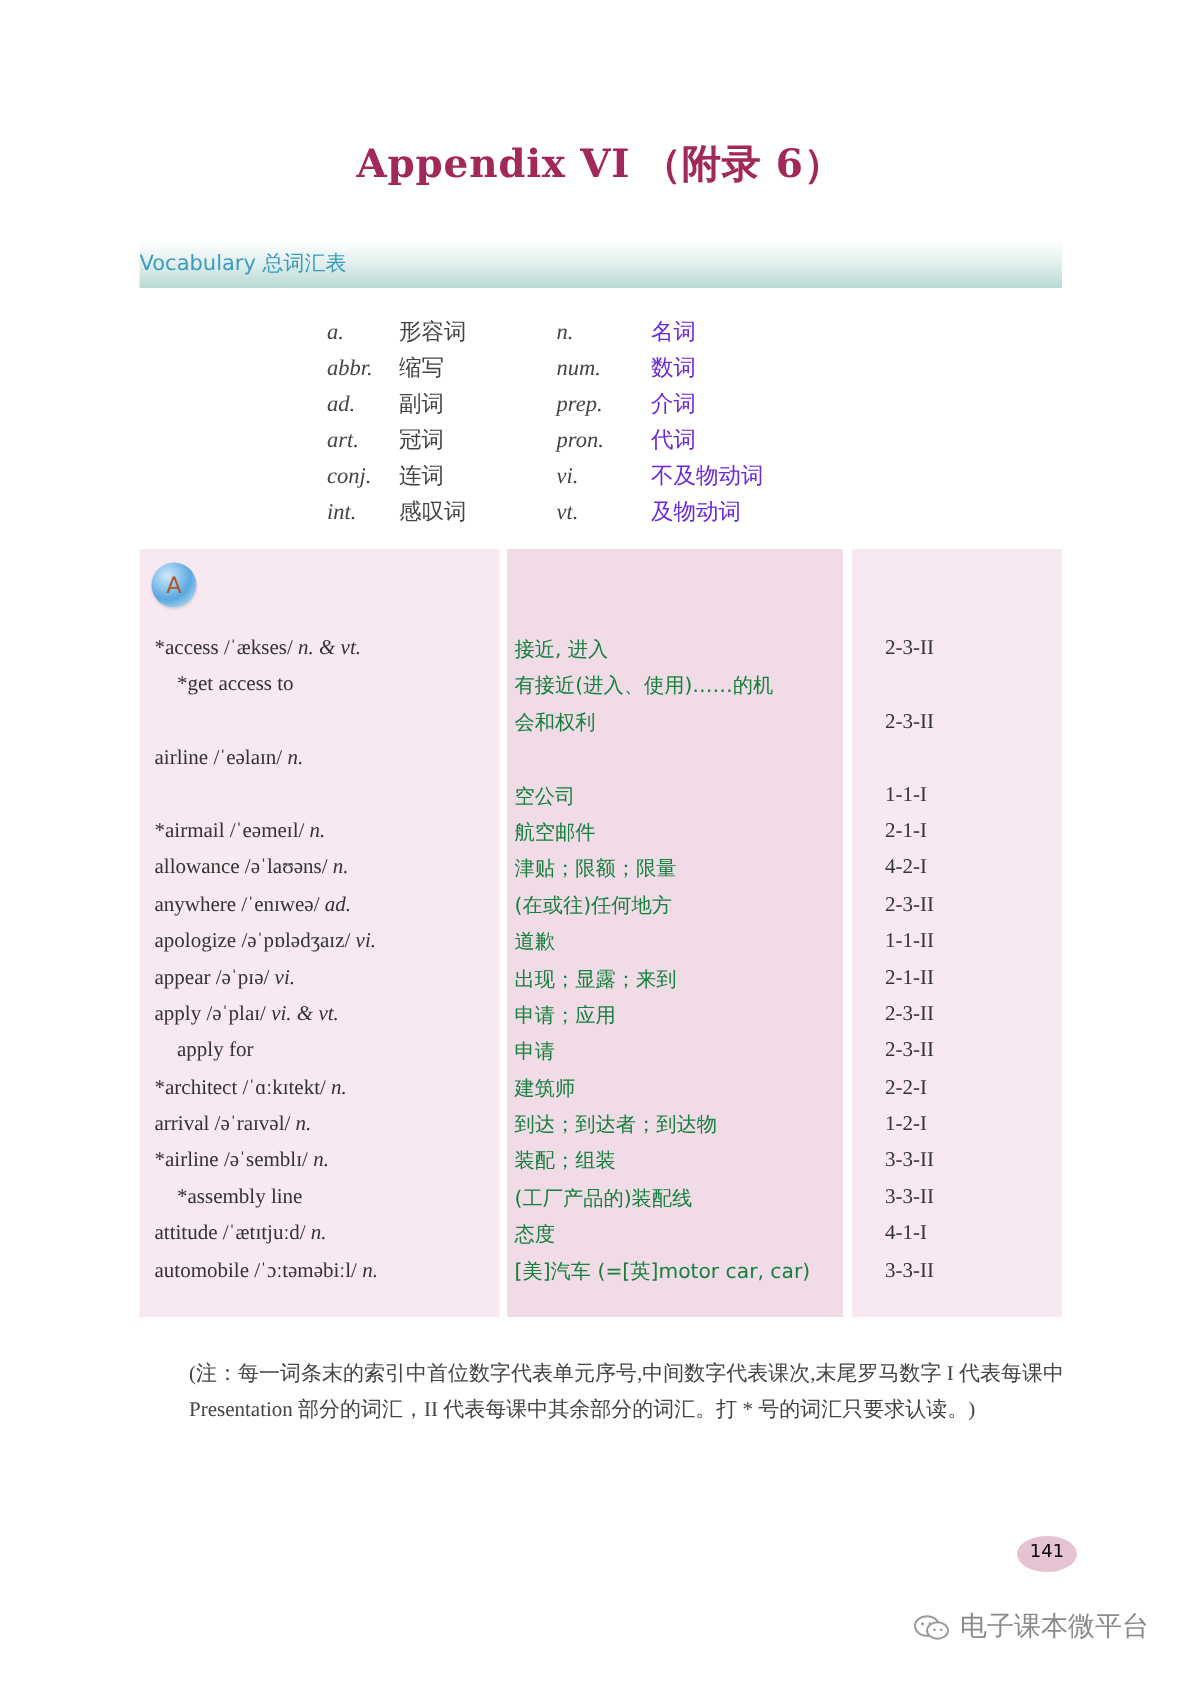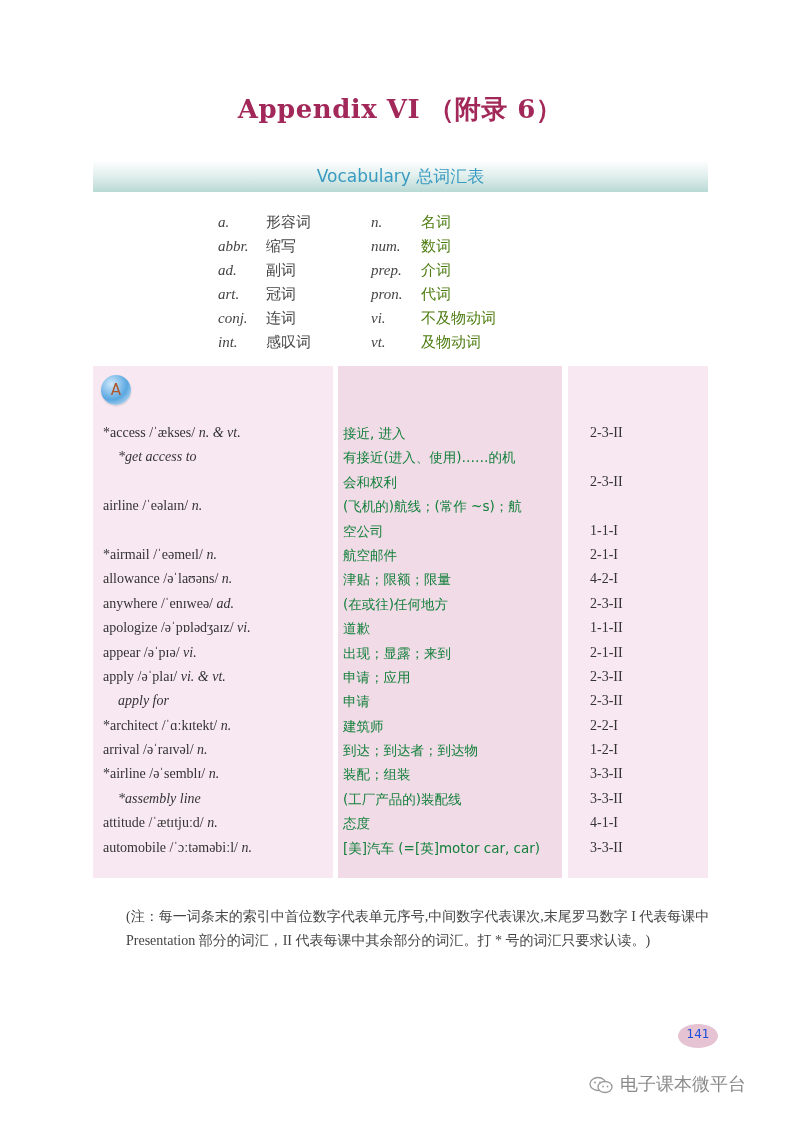--- a/index.html
+++ b/index.html
@@ -4,50 +4,50 @@
 <style>
   html, body { margin:0; padding:0; }
   body { width:800px; height:1122px; background:#ffffff; position:relative; overflow:hidden;
          font-family:"Liberation Serif", "DejaVu Serif", serif; color:#3a3a3a; }
   .title { position:absolute; left:0; top:92px; width:800px; text-align:center;
            font-size:26px; font-weight:bold; color:#a3285a; letter-spacing:0.5px;
            font-family:"DejaVu Serif", "Liberation Serif", serif; }
   .title .paren { font-weight:bold; color:#a3285a; margin-left:8px; }
   .banner { position:absolute; left:93px; top:160px; width:615px; height:32px;
             background:linear-gradient(to bottom, #ffffff 0%, #e4f1ef 45%, #b9d9d5 100%);
-            text-align:center; line-height:32px; font-size:17px; color:#3a9bc1;
+            line-height:32px; font-size:14px; color:#3a9bc1;
             font-family:"DejaVu Sans", "Liberation Sans", sans-serif; }
   .abbr-table { position:absolute; left:218px; top:210px; }
   .abbr-row { height:24px; line-height:24px; font-size:15px; white-space:nowrap; }
   .abbr-row span { display:inline-block; }
   .ab-k { width:48px; font-style:italic; color:#444; }
   .ab-v { width:105px; color:#444; }
   .ab-k2 { width:50px; font-style:italic; color:#444; }
-  .ab-v2 { color:#4d7c0f; }
+  .ab-v2 { color:#6d28d9;margin-left:13px; }
   .col { position:absolute; top:366px; height:512px; }
   .col1 { left:93px; width:240px; background:#f8e8f1; }
   .col2 { left:338px; width:224px; background:#f0dbe6; }
   .col3 { left:568px; width:140px; background:#f8e8f1; }
   .badge { position:absolute; left:101px; top:375px; width:30px; height:30px; border-radius:50%;
            background:radial-gradient(circle at 35% 30%, #cfe8fb 0%, #5aa7e0 55%, #e6f1fb 100%);
            box-shadow:0 1px 2px rgba(0,0,0,0.15); text-align:center; line-height:30px;
            font-family:"DejaVu Sans", sans-serif; font-size:15px; color:#b2552b; }
   .entries { position:absolute; left:0; top:421px; width:800px; }
   .row { position:relative; height:24.4px; font-size:14px; line-height:24px; }
   .row .w { position:absolute; left:103px; white-space:nowrap; color:#333; }
-  .row .w.sub { left:118px;font-style:italic; }
+  .row .w.sub { left:118px; }
   .row .w i { }
   .row .m { position:absolute; left:343px; white-space:nowrap; color:#15803d; font-size:14.5px;
             font-family:"DejaVu Sans", sans-serif; font-size:13.5px; }
   .row .r { position:absolute; left:590px; white-space:nowrap; color:#333; }
   .note { position:absolute; left:96px; top:905px; width:620px; font-size:14px; line-height:24px; color:#444;margin-left:30px; }
   .pagenum { position:absolute; left:678px; top:1024px; width:40px; height:24px; border-radius:50%;
-             background:#e6c3d2; text-align:center; line-height:20px; font-size:12px; color:#1d4ed8;
+             background:#e6c3d2; text-align:center; line-height:20px; font-size:12px; color:#000000;
              font-family:"DejaVu Sans", sans-serif; }
-  .watermark { position:absolute; left:588px; top:1072px; font-size:18px; color:#8a8a8a;
+  .watermark { position:absolute; left:608px; top:1072px; font-size:18px; color:#8a8a8a;
                font-family:"DejaVu Sans", sans-serif; white-space:nowrap;text-align:right; }
   .watermark .wm-icon { display:inline-block; width:26px; height:18px; vertical-align:middle; margin-right:6px; }
 </style>
 </head>
 <body>
 
 <div class="title">
   <span>Appendix VI</span><span class="paren">（附录 6）</span>
 </div>
 
@@ -79,21 +79,20 @@
       <span class="m">有接近(进入、使用)……的机</span>
       <span class="r"></span>
     </div>
     <div class="row">
       <span class="w"><span></span><i></i></span>
       <span class="m">会和权利</span>
       <span class="r">2-3-II</span>
     </div>
     <div class="row">
       <span class="w"><span>airline /ˈeəlaɪn/</span> <i>n.</i></span>
-      <span class="m">(飞机的)航线；(常作 ~s)；航</span>
       <span class="r"></span>
     </div>
     <div class="row">
       <span class="w"><span></span><i></i></span>
       <span class="m">空公司</span>
       <span class="r">1-1-I</span>
     </div>
     <div class="row">
       <span class="w"><span>*airmail /ˈeəmeɪl/</span> <i>n.</i></span>
       <span class="m">航空邮件</span>

